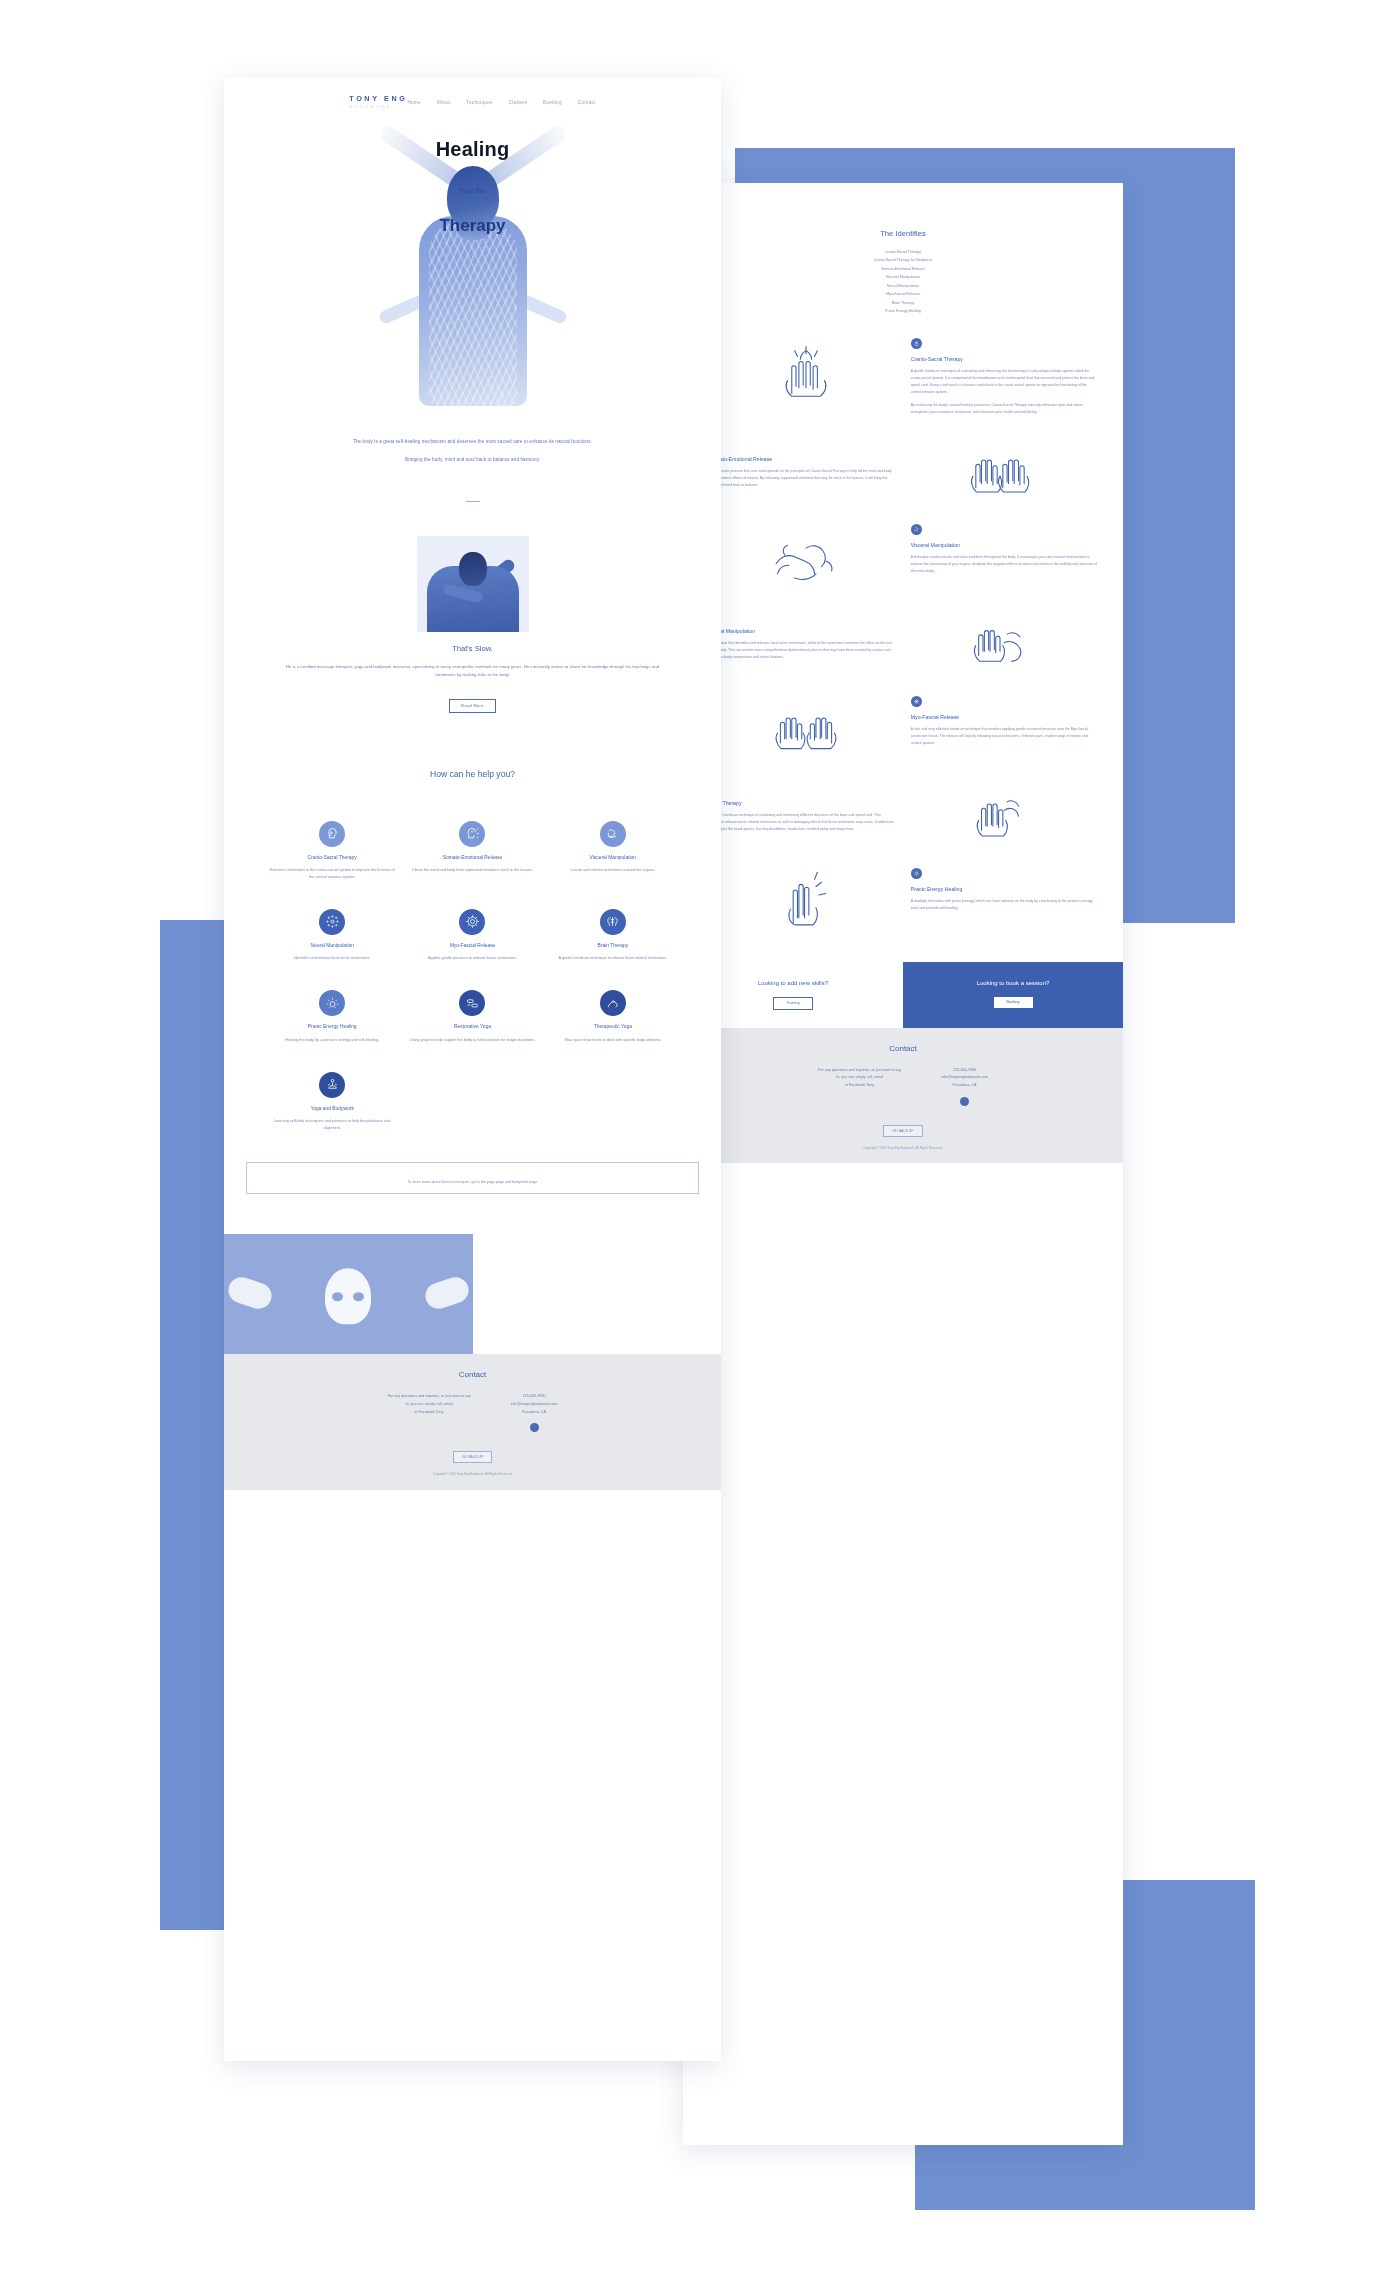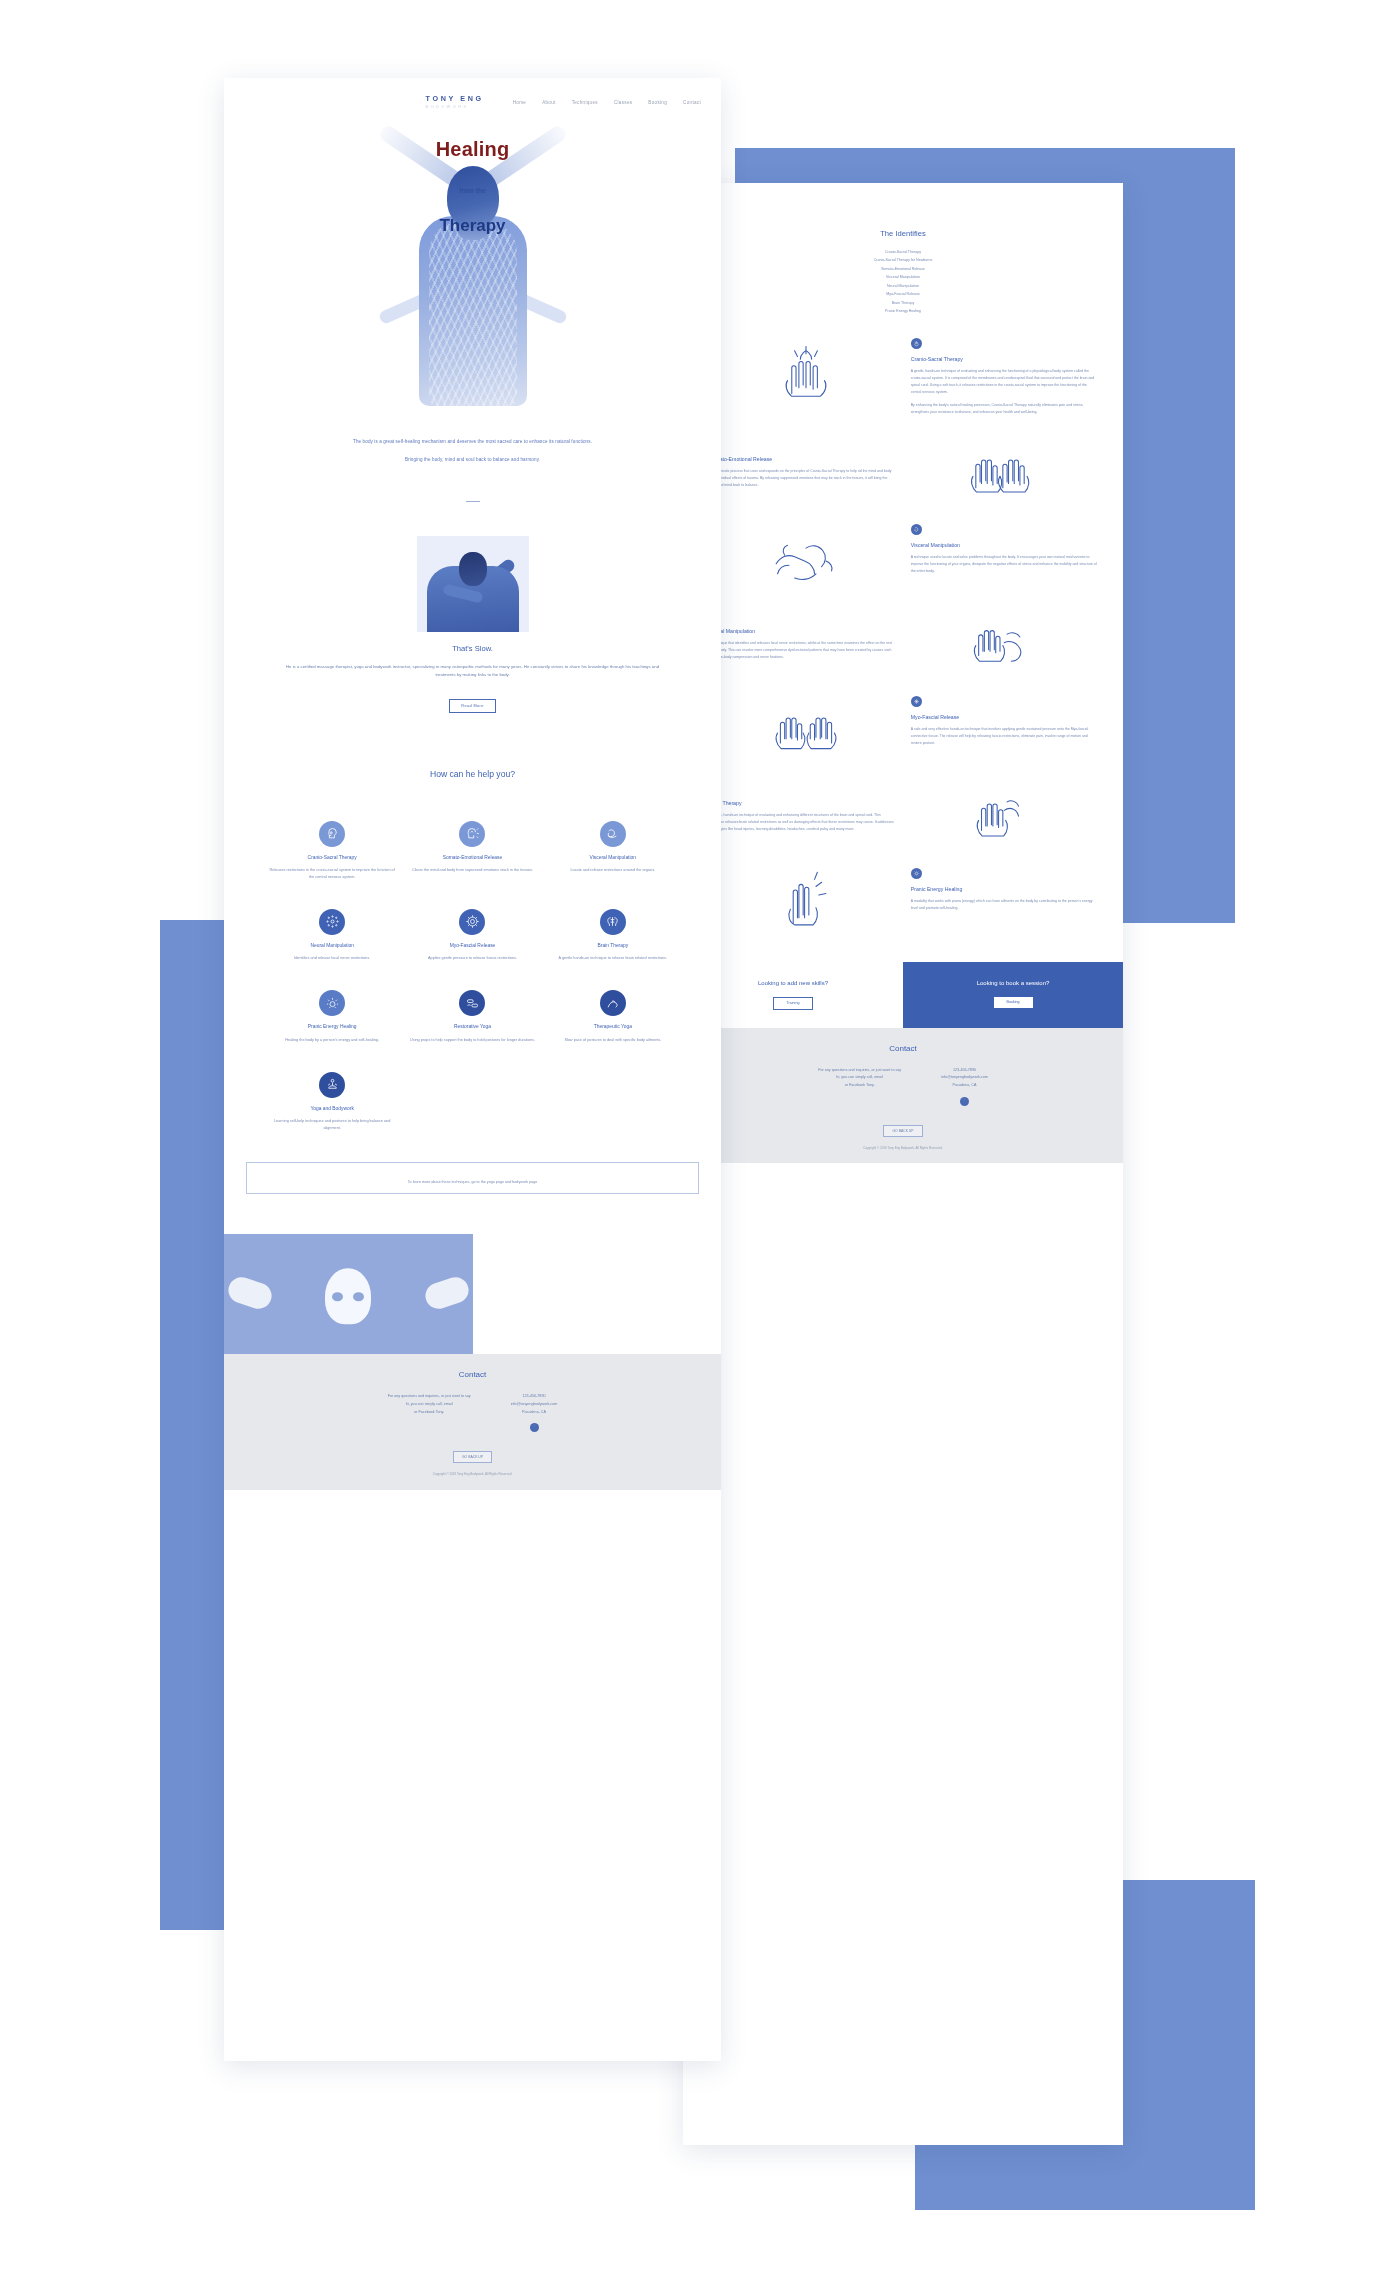--- a/index.html
+++ b/index.html
@@ -20,24 +20,23 @@
   
   .sheet {
     position: absolute; background: #ffffff;
     box-shadow: 0 6px 26px rgba(40,60,110,.13);
   }
   #sheet-b { left: 683px; top: 183px; width: 440px; height: 1962px; }
   #sheet-a { left: 224px; top: 78px; width: 497px; height: 1983px; }
 
   
   .a-nav {
-    position: absolute; left: 12px; top: 0; width: 100%; height: 48px;
-    display: flex; align-items: center; justify-content: flex-end;
+    position: absolute; left: 0; top: 0; width: 100%; height: 48px;
+    display: flex; align-items: center; justify-content: center;
     padding: 0 32px;
-    gap: 29px;
   }
   .logo-wrap { display: flex; flex-direction: column; line-height: 1; }
   .logo-main {
     font-size: 7.2px; letter-spacing: 2.6px; font-weight: 700; color: #3d5a9e;
   }
   .logo-sub {
     font-size: 4px; letter-spacing: 2.4px; color: #c9d3e8; margin-top: 2.5px;
   }
   .a-menu { display: flex; gap: 16px; }
   .a-menu span { font-size: 4.6px; color: #9aa3b4; letter-spacing: .3px; }
@@ -76,21 +75,21 @@
   }
   .arm.l { left: -24px; transform: rotate(34deg); transform-origin: right center; }
   .arm.r { right: -24px; transform: rotate(-34deg); transform-origin: left center;
            background: linear-gradient(270deg, rgba(214,223,242,.15), rgba(166,185,226,.85)); }
   .arm2 { position: absolute; top: 120px; width: 120px; height: 13px; border-radius: 9px;
           background: rgba(186,201,235,.55); }
   .arm2.l { left: -18px; transform: rotate(-24deg); transform-origin: right center; }
   .arm2.r { right: -18px; transform: rotate(24deg); transform-origin: left center; }
 
   .hero-txt { position: absolute; left: 0; top: 0; width: 100%; text-align: center; }
-  .h-healing { font-size: 20px; color: #7f1d1d; font-weight: 600; margin-top: 12px; letter-spacing:.2px;}
+  .h-healing { font-size: 20px; color: #0f172a; font-weight: 600; margin-top: 12px; letter-spacing:.2px;}
   .h-from { font-size: 6.6px; color: #2f4f9e; font-weight: 600; margin-top: 26px; }
   .h-source { font-size: 17px; color: #1e3a86; font-weight: 700; margin-top: 22px; }
 
   .rule-dash { width: 14px; height: 1px; background: #9fb0d6; margin: 0 auto; }
 
   .intro { text-align: center; }
   .intro p { font-size: 4.6px; line-height: 2.05; color: #5d78bd; letter-spacing: .1px; }
   .intro p + p { margin-top: 9px; }
 
   .tony-photo {

